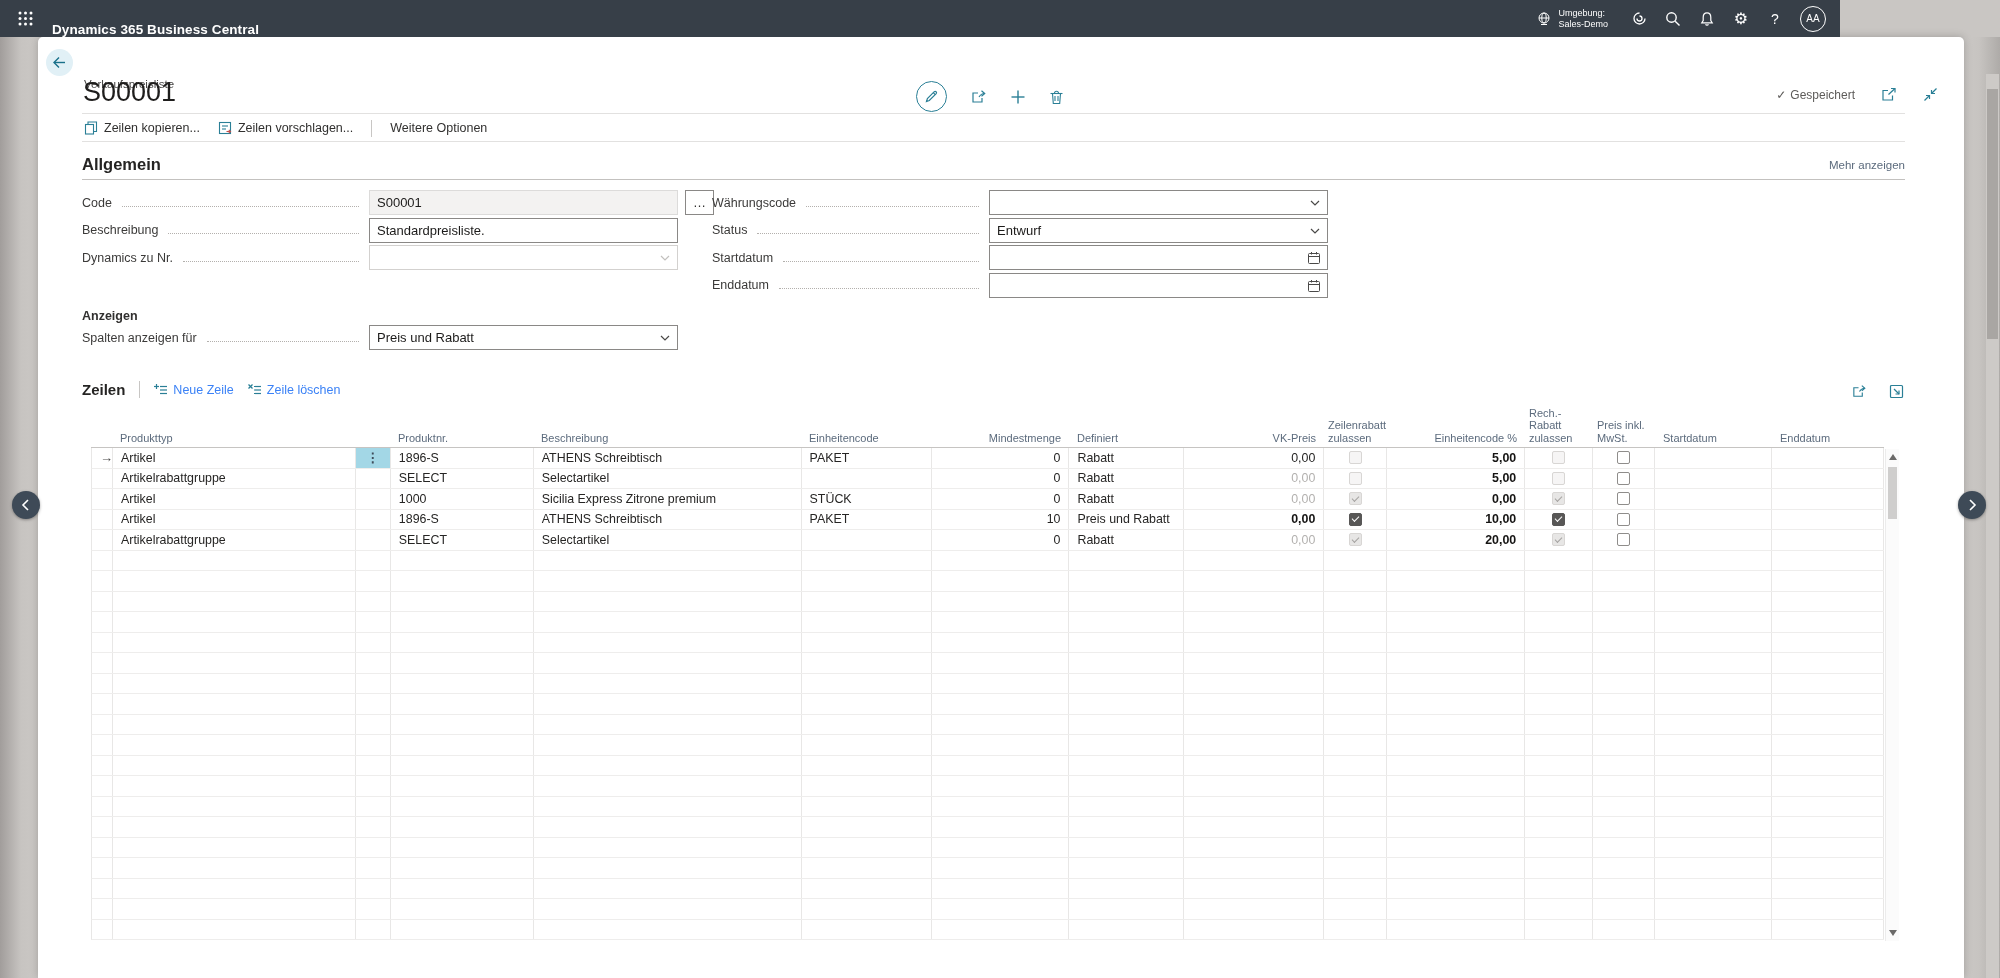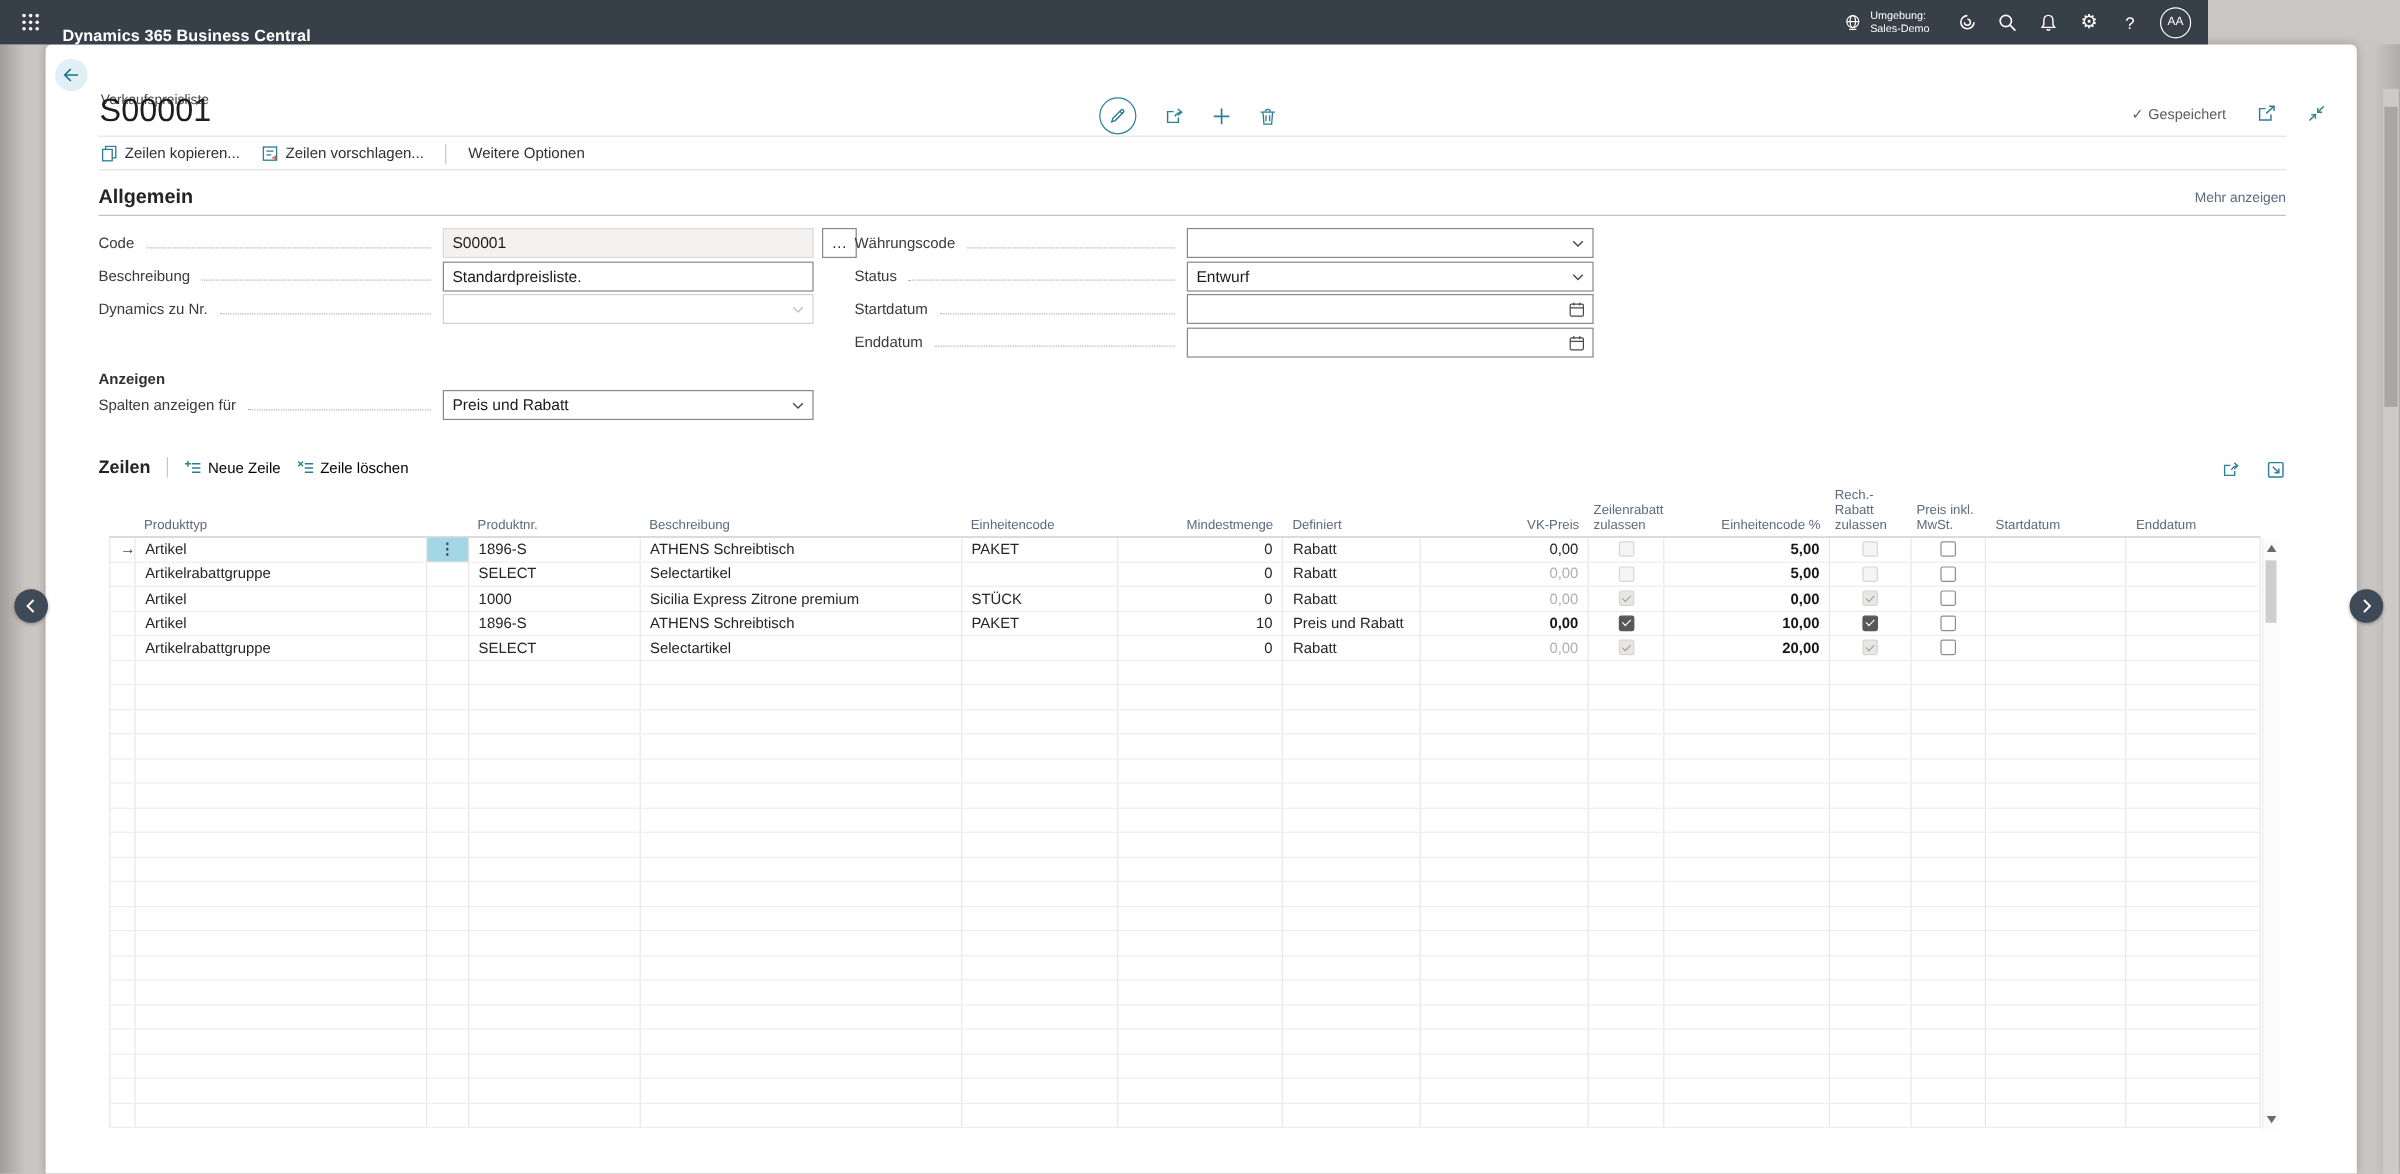--- a/index.html
+++ b/index.html
@@ -77,21 +77,21 @@
   .chev { position:absolute; right:7px; top:8px; }
   .cal { position:absolute; right:6px; top:5px; }
   .ellipsis-btn { position:absolute; right:-36px; top:0; width:29px; height:25px; border:1px solid #8a8886;
                   background:#fff; font-size:13px; color:#31302f; line-height:14px; cursor:pointer; }
   .subhead { position:absolute; left:44px; top:272px; font-size:12.5px; font-weight:700; color:#31302f; }
   .spalten-row { position:absolute; left:44px; top:287px; width:596px; }
 
   
   .zeilen-bar { position:absolute; left:44px; top:344px; display:flex; align-items:center; gap:14px; }
   .zeilen-title { font-size:15px; font-weight:700; color:#252423; }
-  .zbtn { display:flex; align-items:center; gap:5px; font-size:12.5px; color:#000000; cursor:pointer; }
+  .zbtn { display:flex; align-items:center; gap:5px; font-size:12.5px; color:#3b82f6; cursor:pointer; }
   .zeilen-right { position:absolute; left:1813px; top:347px; display:flex; gap:22px; }
 
   .grid { position:absolute; left:53px; top:377px; width:1808px; }
   .grid-head { display:flex; align-items:flex-end; height:34px; border-bottom:1px solid #c6c4c2; width:1793px; }
   .gh { font-size:11px; line-height:12.5px; color:#5c6b7d; padding:0 8px 3px 8px; white-space:normal; }
   .gh.r { text-align:right; }
   .gh.cbh { padding:0 2px 3px 4px; }
   .grid-body { width:1793px; }
   .gr { display:flex; height:20.5px; border-bottom:1px solid #eeedec; border-left:1px solid #e8e7e6; align-items:stretch; }
   .gc { border-right:1px solid #e8e7e6; font-size:12.4px; color:#262524; padding:0 8px; display:flex;

